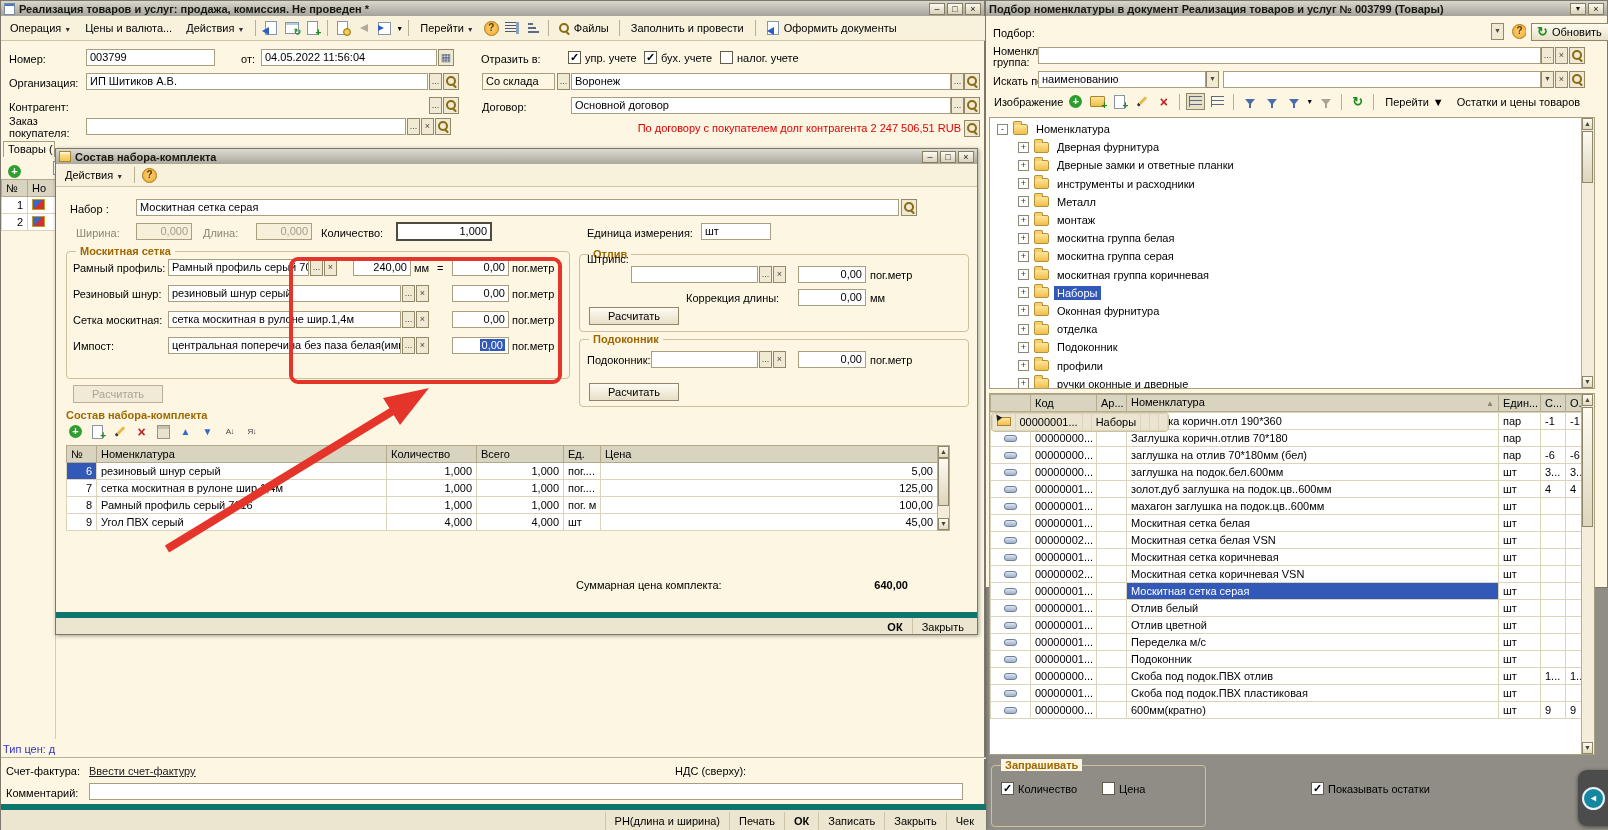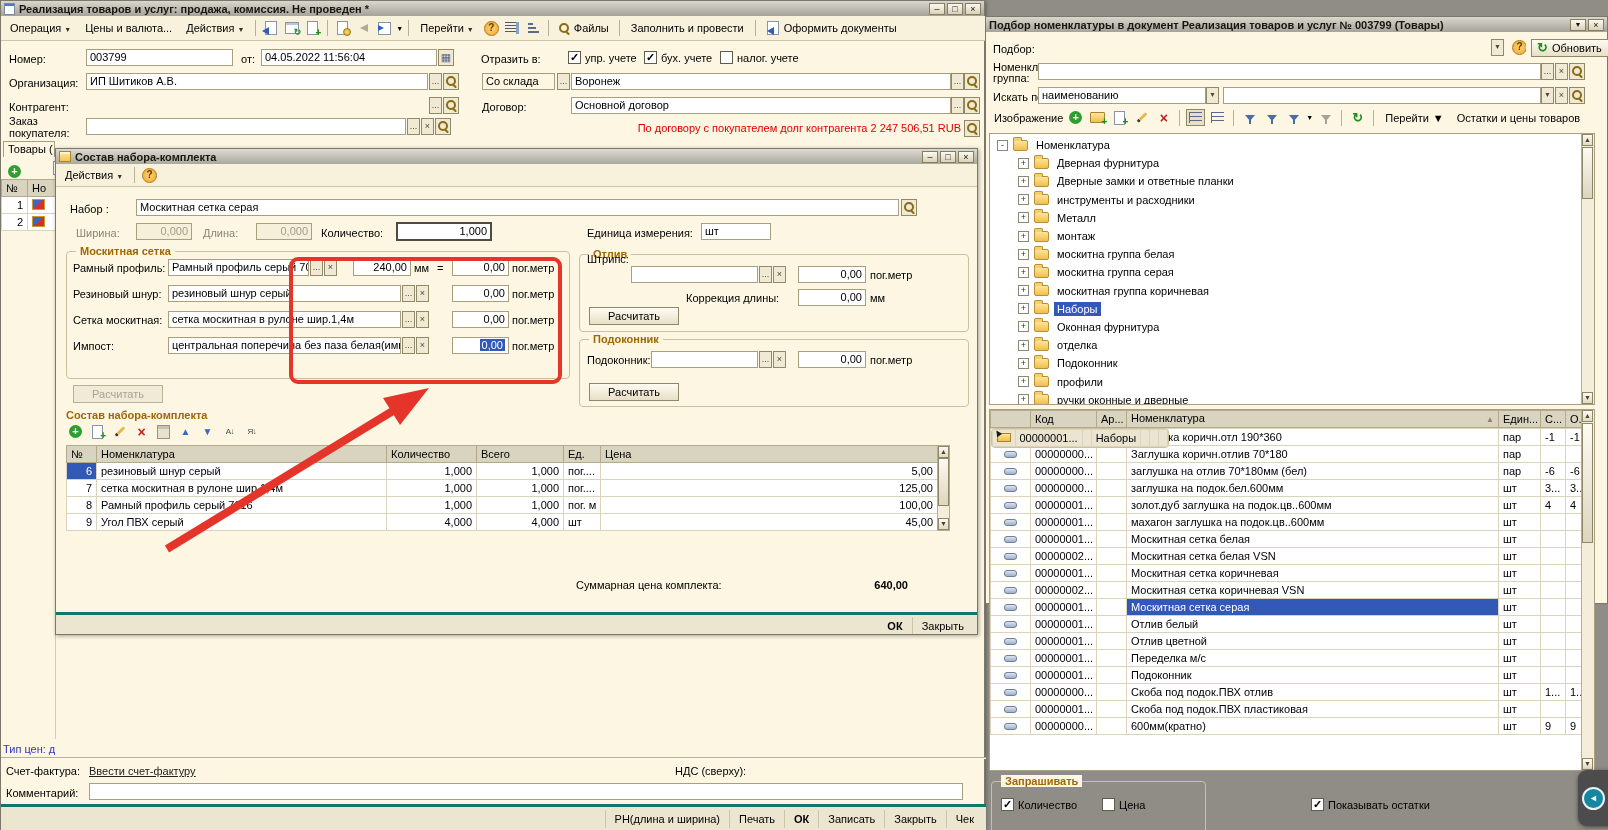--- a/index.html
+++ b/index.html
@@ -24,21 +24,21 @@
 .magico{position:relative;display:inline-block;width:11px;height:11px;vertical-align:middle}
 .magico::before{content:'';position:absolute;left:0;top:0;width:6px;height:6px;border:2px solid #8a6c14;border-radius:50%}
 .magico::after{content:'';position:absolute;right:0;bottom:0;width:5px;height:2px;background:#8a6c14;transform:rotate(45deg);border-radius:1px}
 .chk{position:absolute;display:flex;align-items:center;gap:4px;white-space:nowrap}
 .cbx{width:13px;height:13px;background:#fff;border:1px solid #615c4a;font-size:11px;line-height:11px;text-align:center;font-weight:bold;flex:none}
 .grp{position:absolute;border:1px solid #cbc29c;border-radius:4px}
 .grp .leg{position:absolute;top:-7px;left:9px;padding:0 4px;background:#fcf6e2;color:#a06800;font-weight:bold}
 .btn{position:absolute;height:18px;background:linear-gradient(#fefbf2,#e7dfc6);border:1px solid #8f8769;text-align:center;line-height:16px}
 .btn.dis{color:#a9a494;background:#f0ead7;border-color:#b9b197}
 .barbtn{padding:3px 9px;white-space:nowrap;border-left:1px solid #cdc5a9}
-.bbar{position:absolute;background:#ece5cf;border-top:3px solid #0f766e;display:flex;justify-content:flex-end;align-items:center}
+.bbar{position:absolute;background:#ece5cf;border-top:6px solid #0f766e;display:flex;justify-content:flex-end;align-items:center}
 table{border-collapse:collapse;table-layout:fixed;font-size:11px}
 .dtab{position:absolute;background:#fff;overflow:hidden}
 .dtab th{background:#d9d4c0;border:1px solid #b2aa8b;font-weight:normal;text-align:left;padding:0 4px;height:17px;overflow:hidden;white-space:nowrap}
 .dtab td{border:1px solid #dbd4ba;padding:0 4px;height:17px;overflow:hidden;white-space:nowrap;background:#fff}
 td.num{text-align:right}
 td.nsel{background:#3259b8 !important;color:#fff}
 td.csel{background:#3259b8 !important;color:#fff}
 tr.grp td{background:#eae4d0}
 .vscroll{position:absolute;width:13px;background:#f3edda;border:1px solid #b5ad90}
 .sarr{position:absolute;left:0;width:11px;height:12px;background:linear-gradient(#fdfaf0,#e2dac2);border:1px solid #8f8769;font-size:7px;line-height:10px;text-align:center;color:#4a452f}
@@ -140,21 +140,21 @@
       <span class="mitem">Заполнить и провести</span>
       <span class="sep"></span>
       <span class="flat">
           <span class="tico i-doc-arrow" style="width:14px"></span>
           <span>Оформить документы</span>
         </span>
     </div>
 
     
     <div class="lbl" style="left:8px;top:52px">Номер:</div>
-    <div class="inp" style="left:85px;top:48px;width:147px">003799</div>
+    <div class="inp" style="left:85px;top:48px;width:129px">003799</div>
     <div class="lbl" style="left:240px;top:52px">от:</div>
     <div class="inp" style="left:260px;top:48px;width:176px">04.05.2022 11:56:04</div>
     <div class="sq w16" style="left:437px;top:48px;color:#5a6a88;font-size:11px">▦</div>
 
     <div class="lbl" style="left:480px;top:52px">Отразить в:</div>
     <div class="chk" style="left:567px;top:50px">
         <span class="cbx">✓</span>
         <span>упр. учете</span>
       </div>
     <div class="chk" style="left:643px;top:50px">
@@ -422,21 +422,21 @@
 
     <div class="lbl" style="left:520px;top:430px;width:282px;text-align:left">Суммарная цена комплекта:</div>
     <div class="lbl" style="left:802px;top:430px;width:50px;text-align:right;font-weight:bold">640,00</div>
 
     <div class="bbar" style="left:0;top:463px;width:921px;height:24px;padding-right:4px">
       <span class="barbtn" style="font-weight:bold;border-left:none">ОК</span>
       <span class="barbtn">Закрыть</span>
     </div>
   </div>
 
-  <div class="win" id="picker" style="left:985px;top:16px;width:623px;height:588px;z-index:20;box-shadow:none">
+  <div class="win" id="picker" style="left:985px;top:0;width:623px;height:588px;z-index:20;box-shadow:none">
     <div class="tb">
       <span>Подбор номенклатуры в документ Реализация товаров и услуг № 003799 (Товары)</span>
       <span style="margin-left:auto;display:flex;gap:2px">
         <span class="winbtn" style="font-size:7px">▼</span>
         <span class="winbtn">×</span>
       </span>
     </div>
 
     <div class="lbl" style="left:7px;top:26px">Подбор:</div>
     <div class="sq" style="left:505px;top:22px;font-size:7px">▼</div>

